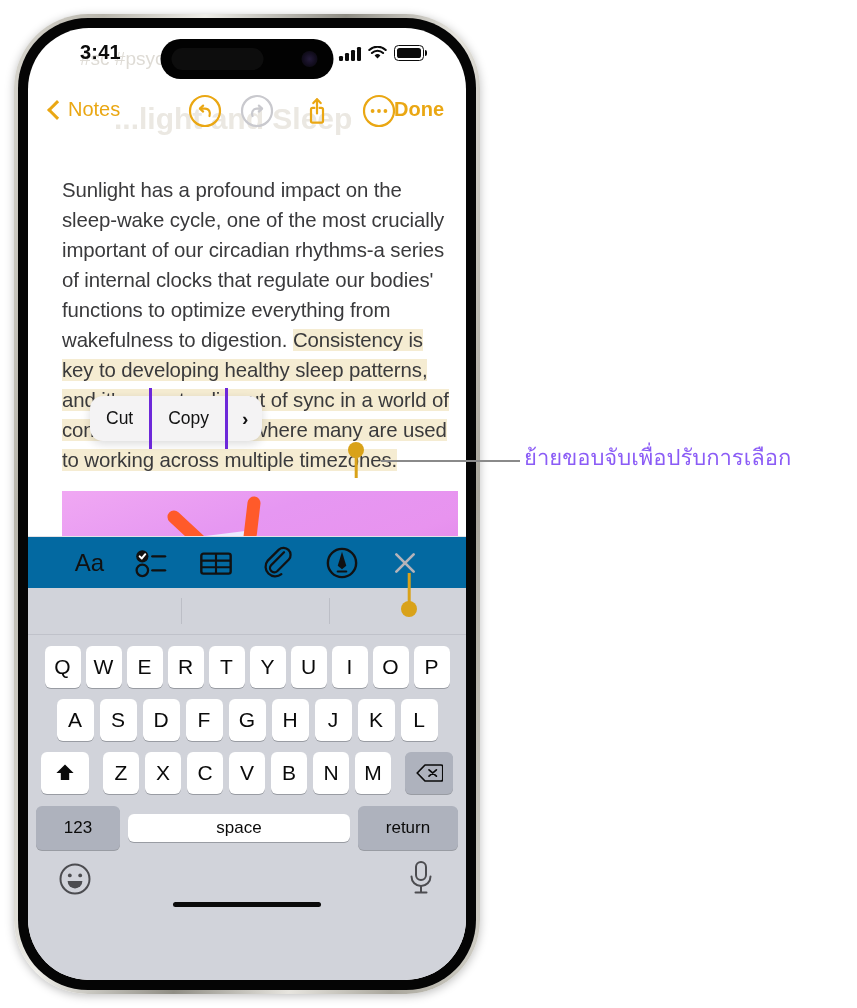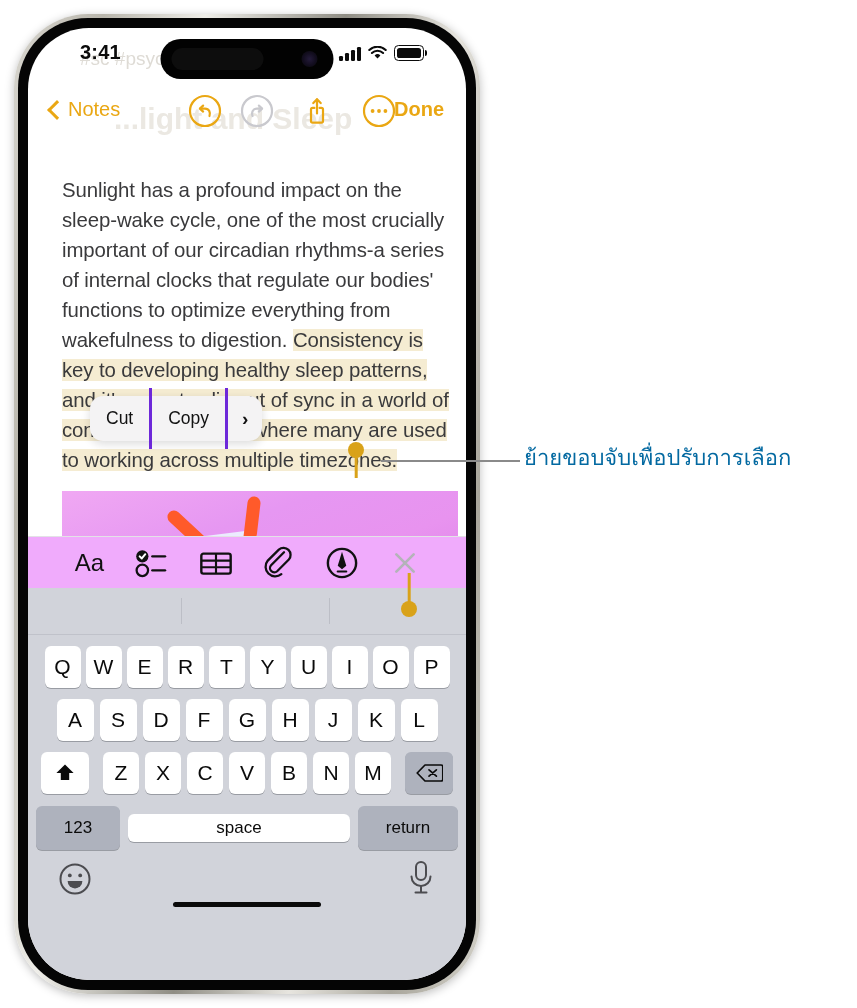--- a/index.html
+++ b/index.html
@@ -90,21 +90,21 @@
   .handle .knob{position:absolute;left:50%;transform:translateX(-50%);width:16px;height:16px;border-radius:50%;background:#d9a219;}
   #handle-start{left:320px;top:294px;width:16px;height:36px;}
   #handle-start .knob{top:0;}
   #handle-start .bar{top:8px;height:28px;}
   #handle-end{left:373px;top:425px;width:16px;height:44px;}
   #handle-end .bar{top:0;height:36px;}
   #handle-end .knob{top:28px;}
 
   
   #format-bar{position:absolute;left:0;bottom:392px;width:100%;height:52px;
-     background:#f0abfc;border-top:1px solid #e3e2e6;display:flex;align-items:center;justify-content:space-around;padding:0 30px;box-sizing:border-box;z-index:20;}
+     background:#0369a1;border-top:1px solid #e3e2e6;display:flex;align-items:center;justify-content:space-around;padding:0 30px;box-sizing:border-box;z-index:20;}
   .fmt-btn{width:40px;height:40px;display:flex;align-items:center;justify-content:center;}
 
   
   #keyboard{position:absolute;left:0;bottom:0;width:100%;height:392px;background:#d1d3da;z-index:20;}
   #predictive-bar{position:relative;height:46px;border-bottom:.5px solid #c0c2ca;}
   #predictive-bar .divider{position:absolute;top:10px;width:1px;height:26px;background:#bcbec6;}
   #predictive-bar .divider.d1{left:153px;}
   #predictive-bar .divider.d2{left:301px;}
   .kb-row{display:flex;justify-content:center;align-items:center;margin-top:11px;}
   .key{background:#ffffff;border-radius:6px;box-shadow:0 1px 0 rgba(85,88,96,.45);
@@ -120,21 +120,21 @@
   #key-123{width:84px;height:44px;font-size:17px;margin-right:8px;}
   #key-space{width:222px;height:28px;font-size:17px;}
   #key-return{width:100px;height:44px;font-size:17px;margin-left:8px;}
   #kb-bottom{position:relative;height:66px;}
   #key-emoji{position:absolute;left:30px;top:12px;width:34px;height:34px;}
   #key-dictate{position:absolute;right:30px;top:10px;width:30px;height:38px;}
   #home-indicator{position:absolute;left:50%;transform:translateX(-50%);bottom:9px;width:148px;height:5px;border-radius:3px;background:#0a0a0a;}
 
   
   #callout-line{position:absolute;left:381px;top:460px;width:139px;height:2.4px;background:#8a8a8a;z-index:50;}
-  #callout-text{position:absolute;left:524px;top:440px;font-size:22px;color:#0369a1;white-space:nowrap;z-index:50;
+  #callout-text{position:absolute;left:524px;top:440px;font-size:22px;color:#8b5cf6;white-space:nowrap;z-index:50;
     font-family:"DejaVu Sans","Liberation Sans",sans-serif;}
 </style>
 </head>
 <body>
 
 <div id="phone-frame">
   <div class="side-btn" id="btn-silent"></div>
   <div class="side-btn" id="btn-vol-up"></div>
   <div class="side-btn" id="btn-vol-down"></div>
   <div class="side-btn" id="btn-power"></div>

